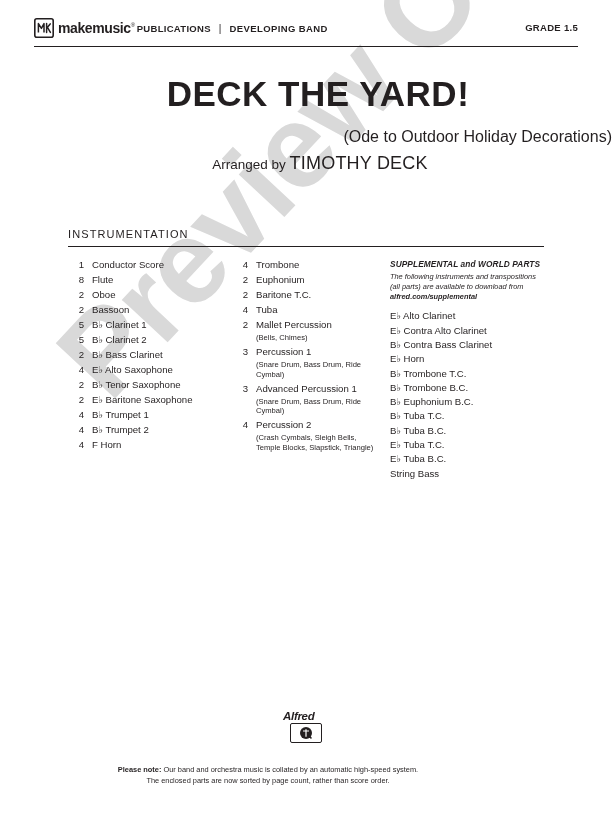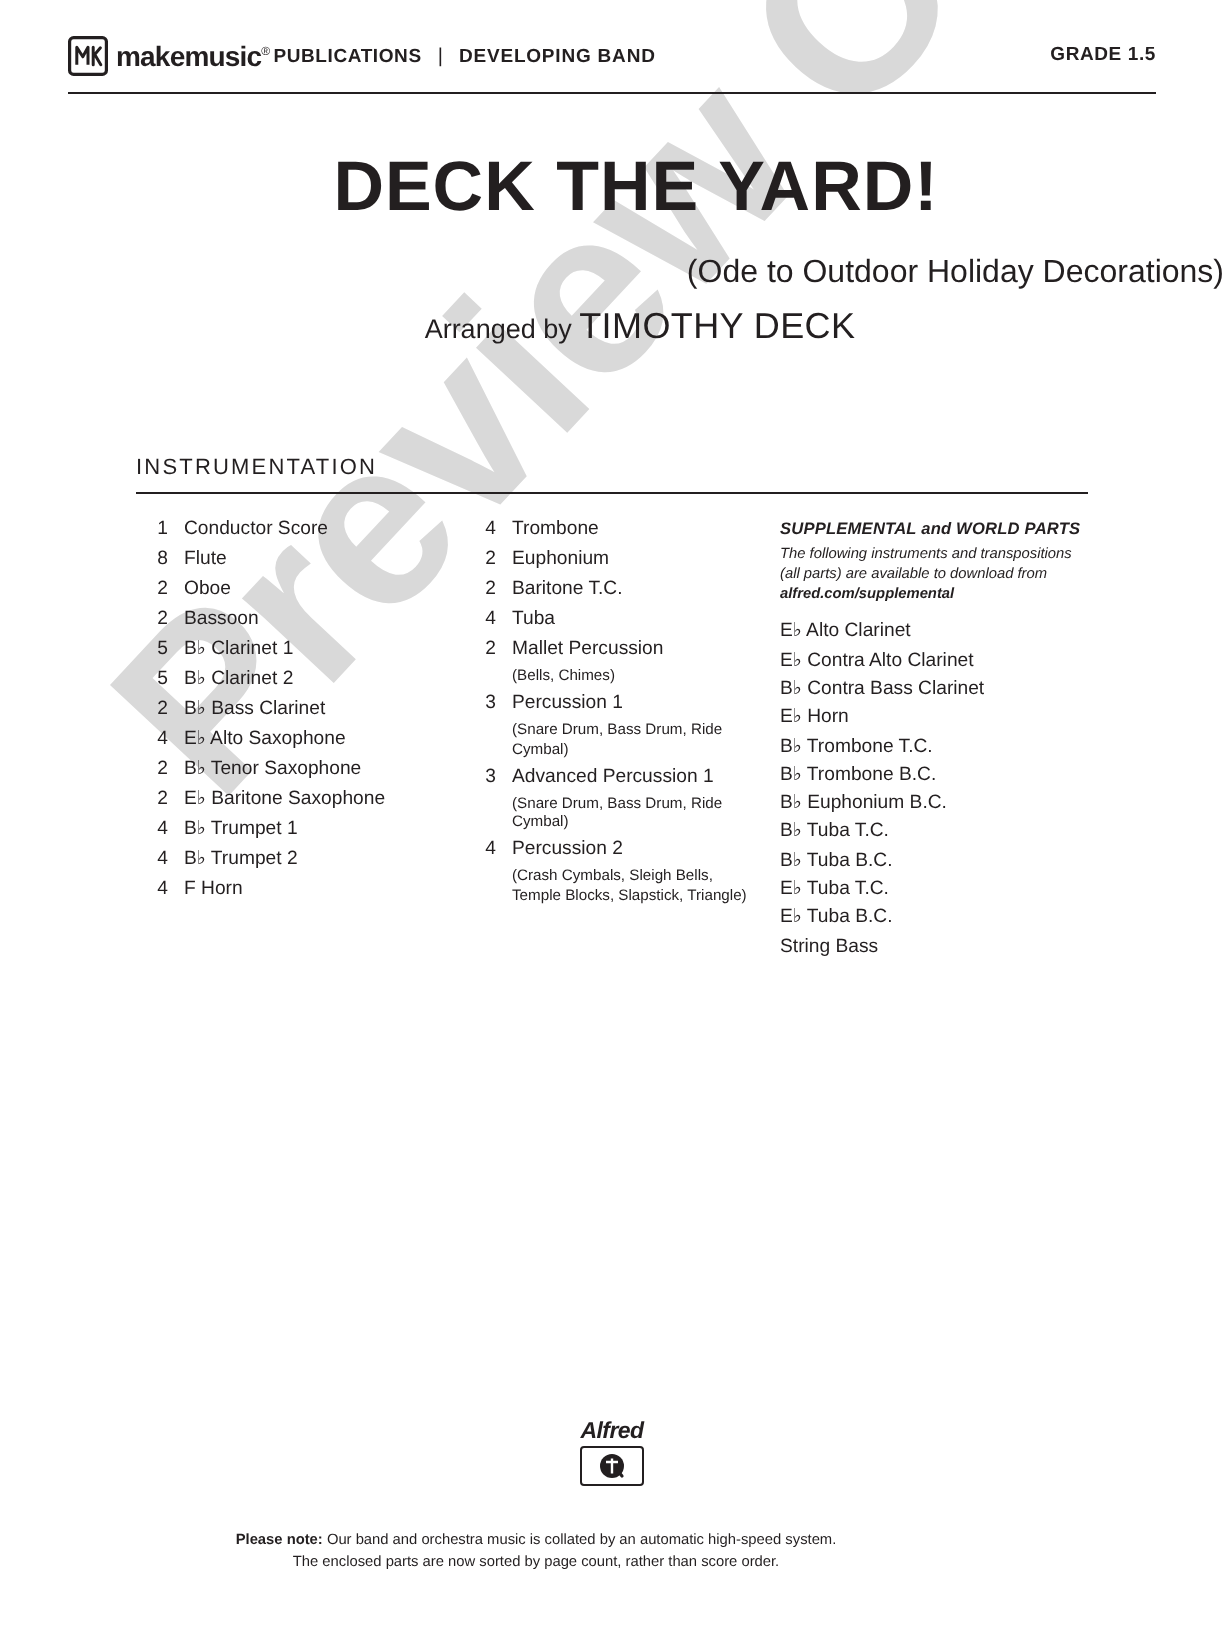--- a/index.html
+++ b/index.html
@@ -235,21 +235,21 @@
     font-size: 9.6px;
     line-height: 1.49;
   }
 
   
   .alfred {
     position: absolute;
     left: 283px;
     top: 710px;
     width: 46px;
-    text-align: center;
+    text-align: left;
     z-index: 8;
   }
   .alfred-word {
     font-size: 11.5px;
     font-weight: bold;
     font-style: italic;
     letter-spacing: -0.3px;
     color: #231f20;
   }
   .alfred-box {

